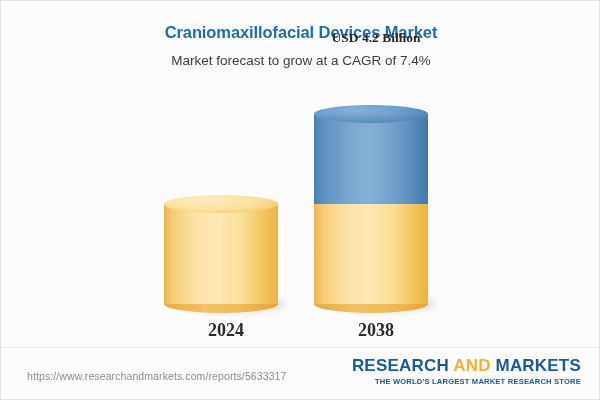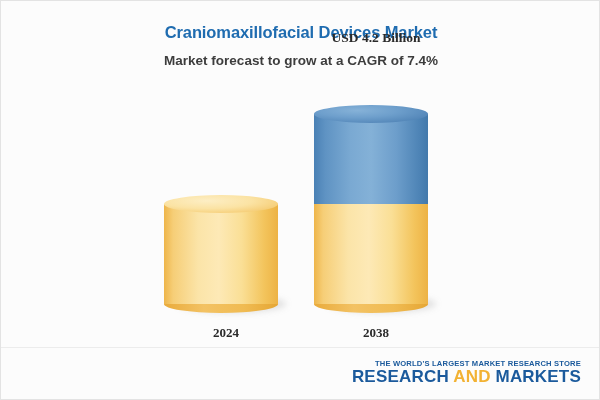--- a/index.html
+++ b/index.html
@@ -31,21 +31,21 @@
     color: #1f6cb0;
     letter-spacing: -0.1px;
   }
   #chart-subtitle {
     position: absolute;
     top: 52px;
     left: 0;
     width: 600px;
     text-align: center;
     font-size: 13.5px;
-    font-weight: bold;
+    font-weight: normal;
     color: #3d3d3d;
   }
 
   
   #plot-area {
     position: absolute;
     left: 0;
     top: 80px;
     width: 600px;
     height: 260px;
@@ -147,21 +147,21 @@
     filter: blur(3px);
     z-index: 0;
   }
 
   .axis-label {
     position: absolute;
     left: 50%;
     transform: translateX(-50%);
     bottom: 0px;
     white-space: nowrap;
-    font-size: 13px;
+    font-size: 18px;
     font-weight: bold;
     color: #2b2b2b;
   }
 
   
   #footer-divider {
     position: absolute;
     left: 0;
     top: 346px;
     width: 600px;
@@ -249,21 +249,22 @@
         </div>
       </div>
 
       <div class="axis-label">2038</div>
     </div>
 
   </div>
 
   <div id="footer-divider"></div>
 
+  <a id="footer-url" href="#" style="text-decoration:none;">https://www.researchandmarkets.com/reports/5633317</a>
 
   <div id="logo">
-    <div id="logo-tagline">THE WORLD'S LARGEST MARKET RESEARCH STORE</div>
     <div id="logo-wordmark">
       <span>RESEARCH </span><span class="accent">AND</span><span> MARKETS</span>
     </div>
+    <div id="logo-tagline">THE WORLD'S LARGEST MARKET RESEARCH STORE</div>
   </div>
 
 </div>
 
 </body></html>

